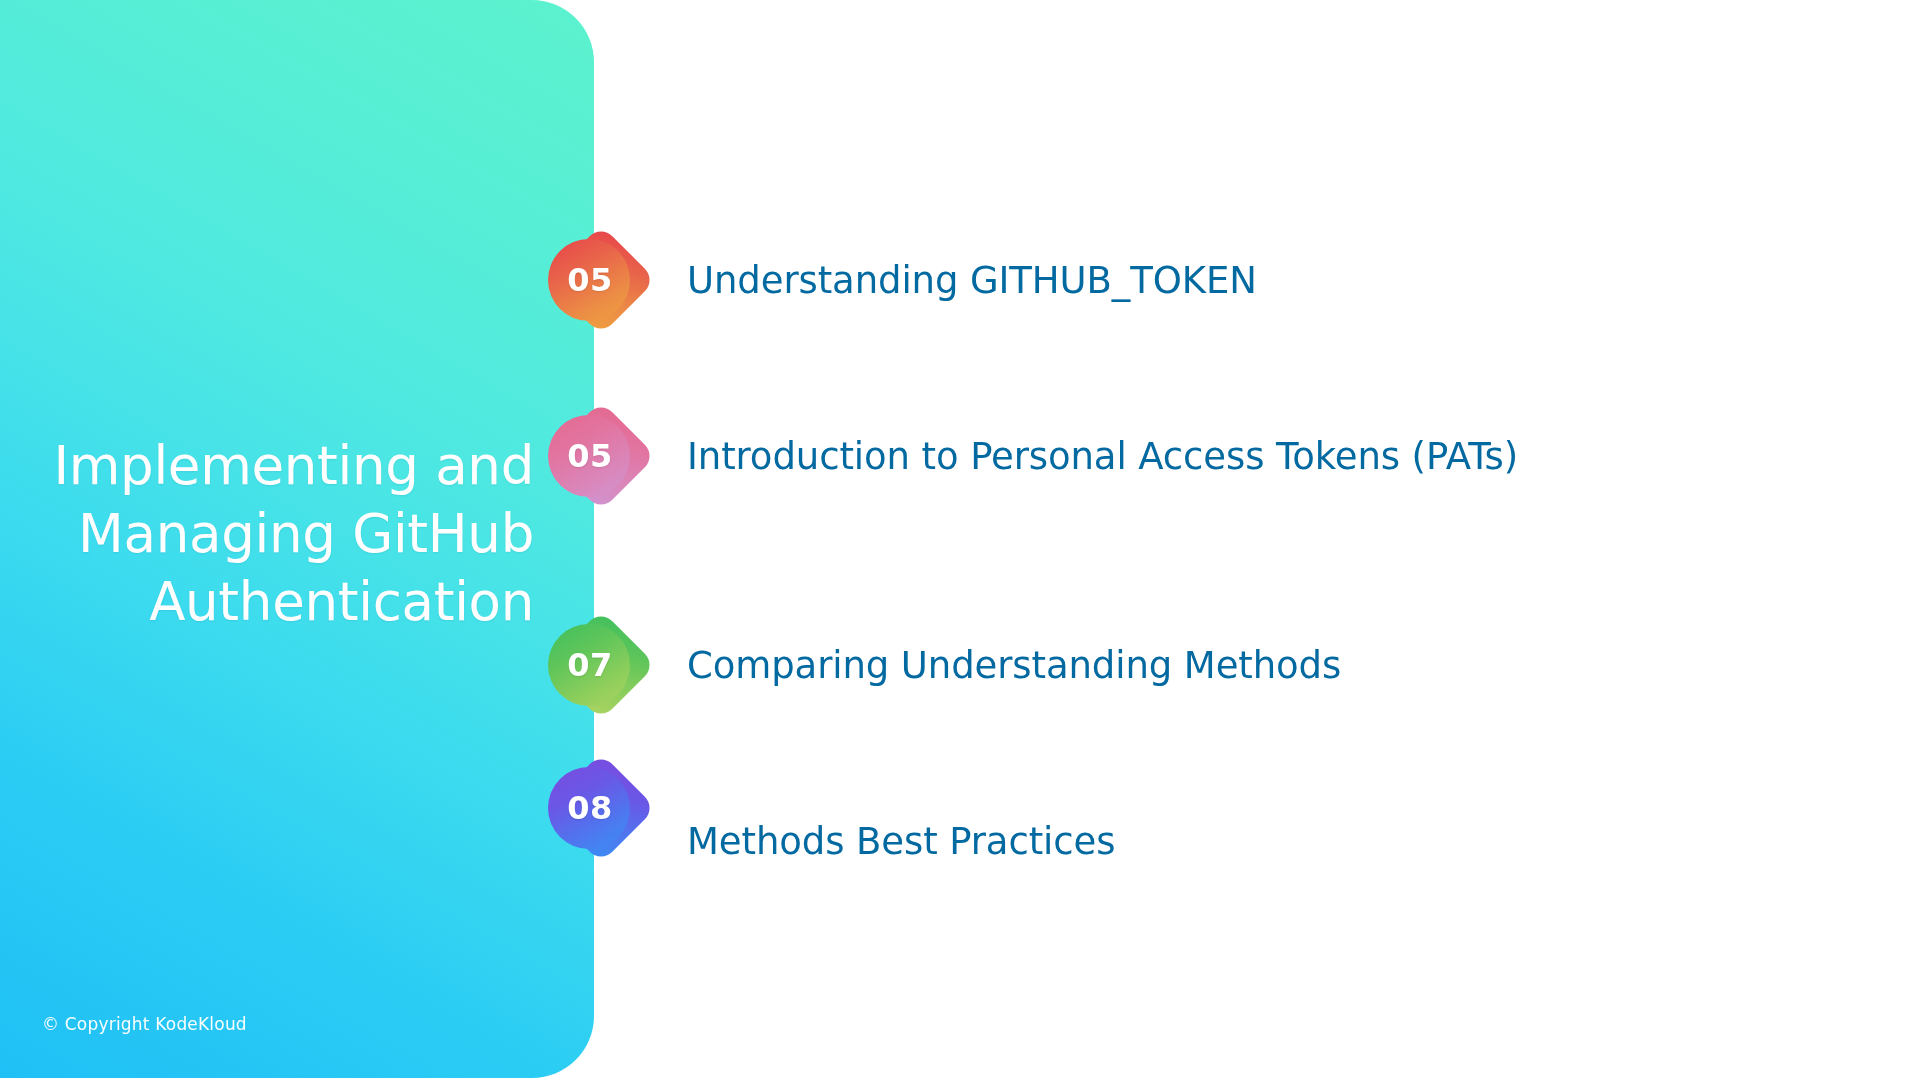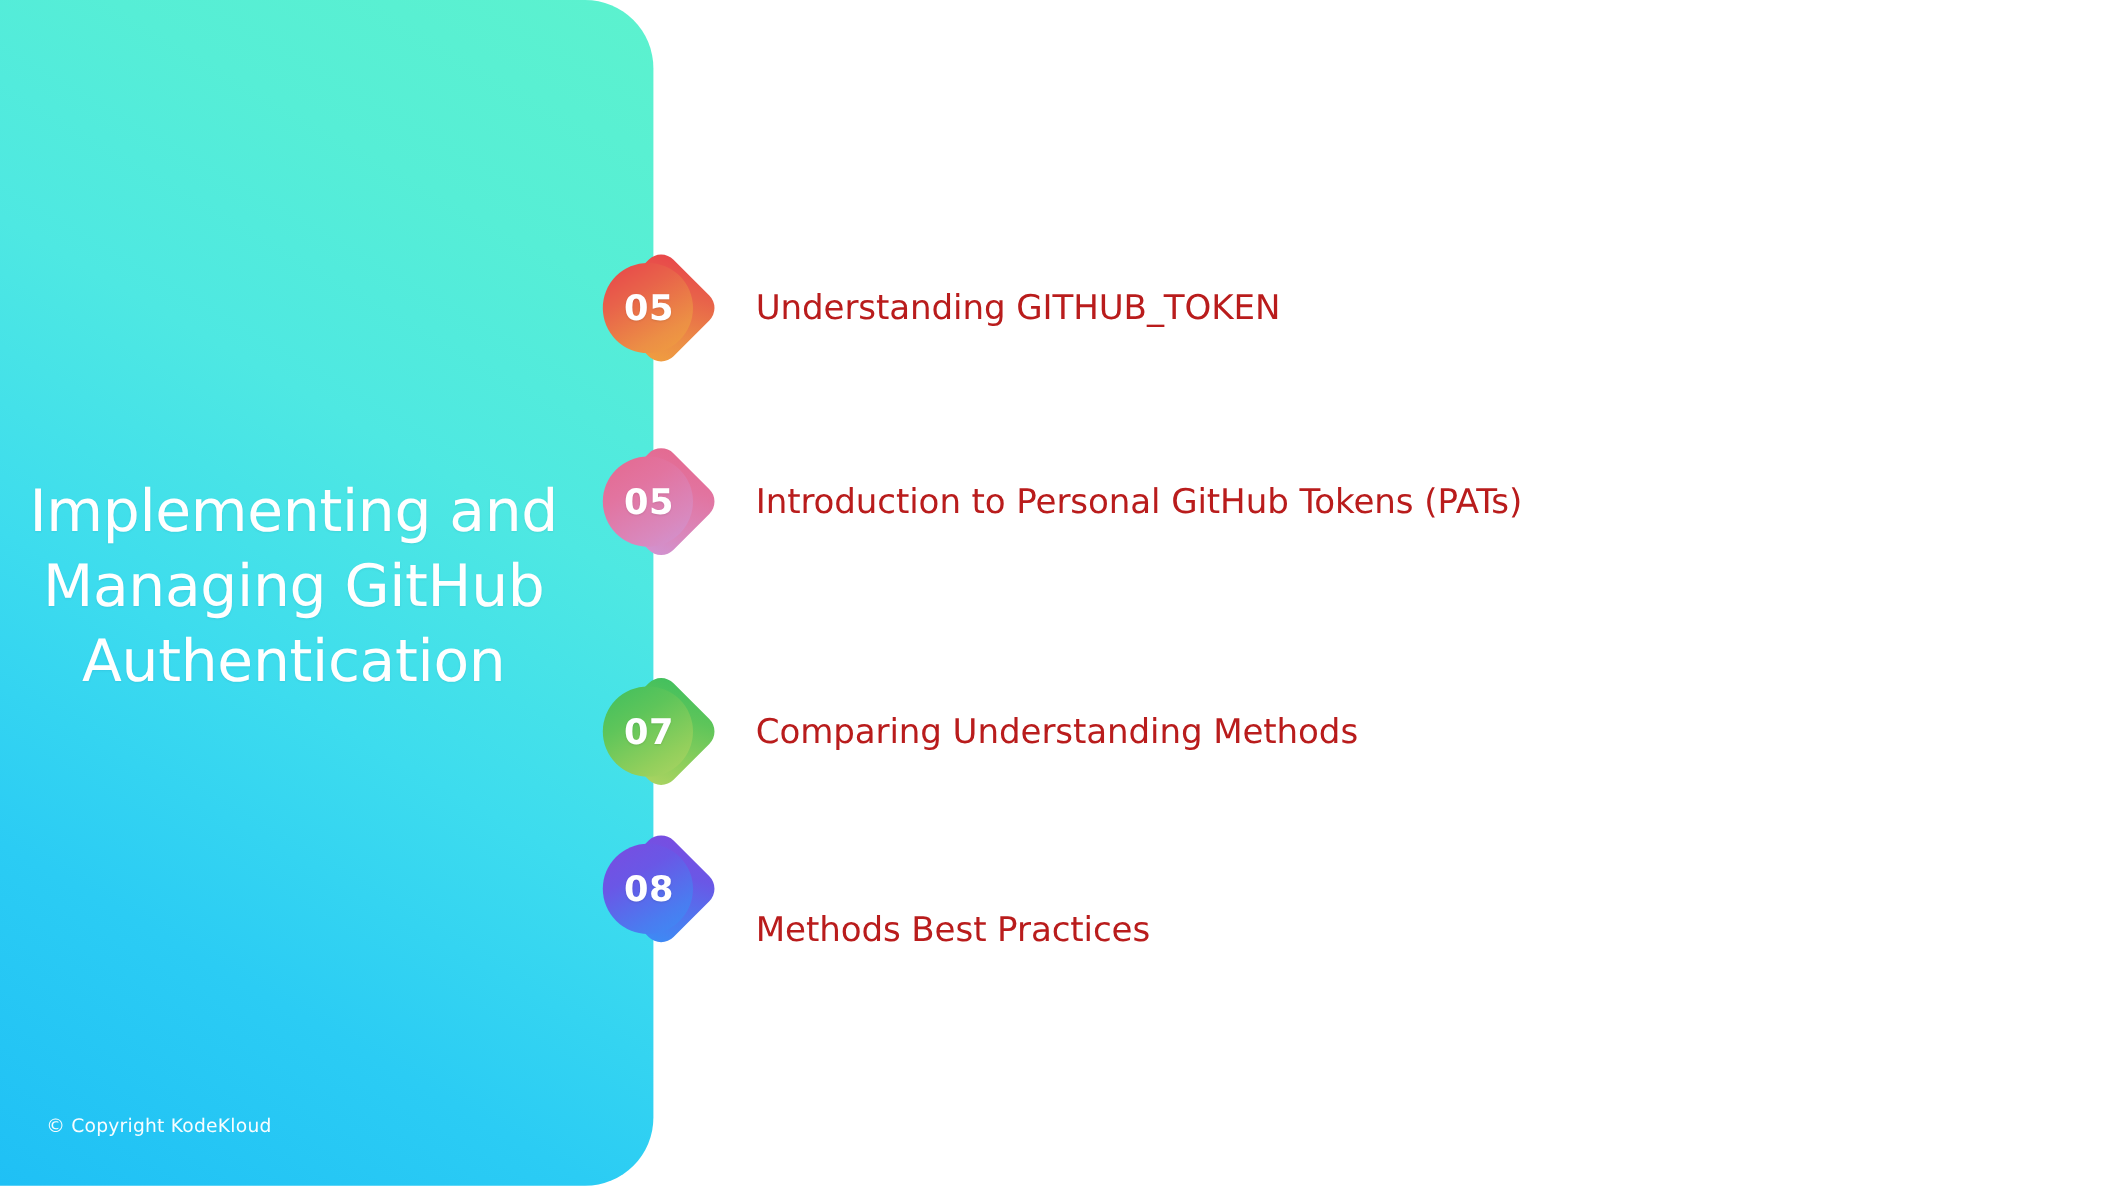--- a/index.html
+++ b/index.html
@@ -37,21 +37,21 @@
         #5CF2CE 100%);
     border-top-right-radius:62px;
     border-bottom-right-radius:62px;
   }
 
   .panel-title {
     position:absolute;
     left:0;
     right:60px;
     top:432px;
-    text-align:center;
+    text-align:right;
     color:#ffffff;
     font-size:53px;
     line-height:68px;
     font-weight:400;
     letter-spacing:-0.3px;
     white-space:pre-line;
     text-shadow:0 1px 2px rgba(0,90,130,0.10);
   }
 
   .copyright {
@@ -127,22 +127,22 @@
     color:#ffffff;
     font-size:32px;
     font-weight:bold;
     letter-spacing:0.5px;
     z-index:3;
     text-shadow:0 1px 2px rgba(0,0,0,0.10);
   }
 
   .agenda-label {
     margin-left:43px;
-    color:#b91c1c;
-    font-size:31px;
+    color:#0369a1;
+    font-size:37px;
     font-weight:400;
     letter-spacing:-0.1px;
     white-space:nowrap;
   }
 
   
   .g-05 { background:linear-gradient(150deg,#e8434a 0%,#e8634a 35%,#ec8f45 75%,#f0a03f 100%); }
   .g-06 { background:linear-gradient(150deg,#e4698f 0%,#e274a0 35%,#d988bd 75%,#cf95d4 100%); }
   .g-07 { background:linear-gradient(150deg,#3fbf5e 0%,#5ec55a 35%,#92cf5c 75%,#aed463 100%); }
   .g-08 { background:linear-gradient(150deg,#7a4ce0 0%,#6a57e6 35%,#4a7cf0 75%,#3b8df5 100%); }
@@ -169,21 +169,21 @@
       </span>
       <span class="agenda-label">Understanding GITHUB_TOKEN</span>
     </div>
 
     <div class="agenda-item" style="top:401px;">
       <span class="badge">
         <span class="shape-diamond g-06"></span>
         <span class="shape-circle g-06"></span>
         <span class="badge-num">05</span>
       </span>
-      <span class="agenda-label">Introduction to Personal GitHub Tokens (PATs)</span>
+      <span class="agenda-label">Introduction to Personal Access Tokens (PATs)</span>
     </div>
 
     <div class="agenda-item" style="top:610px;justify-content:flex-end;">
       <span class="badge">
         <span class="shape-diamond g-07"></span>
         <span class="shape-circle g-07"></span>
         <span class="badge-num">07</span>
       </span>
       <span class="agenda-label">Comparing Understanding Methods</span>
     </div>

